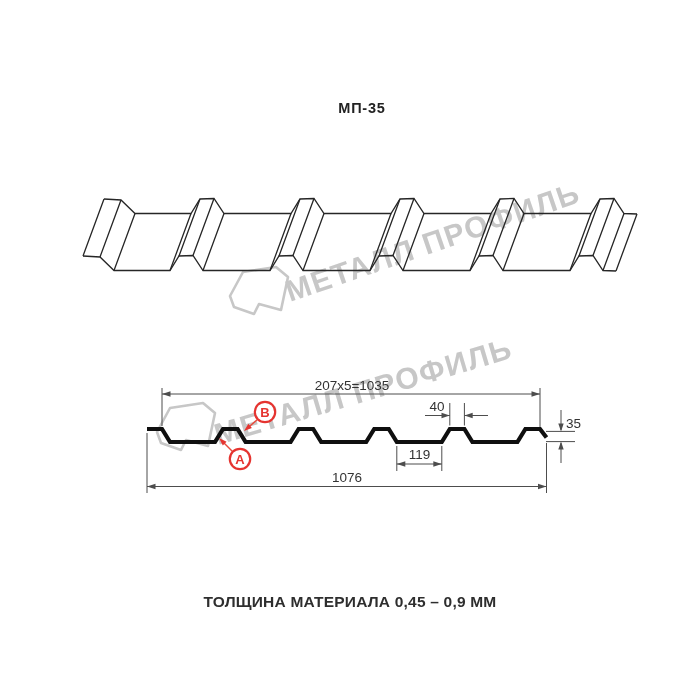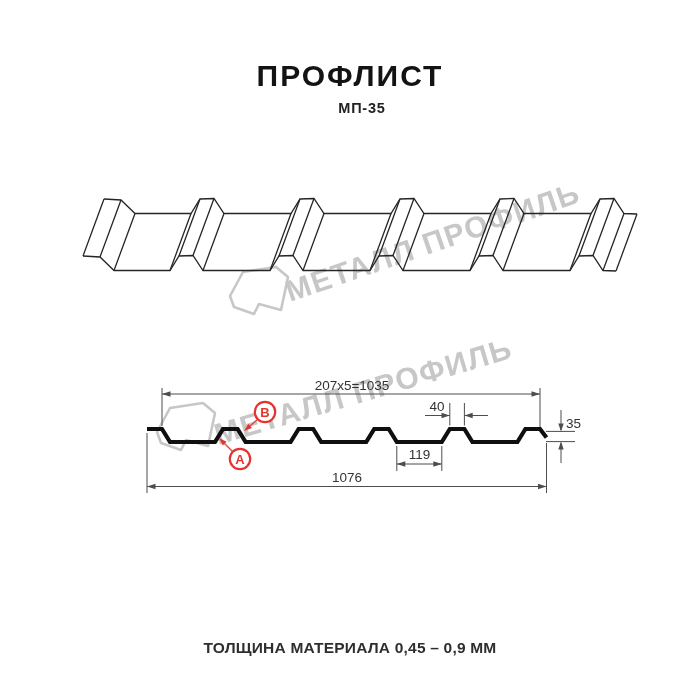--- a/index.html
+++ b/index.html
@@ -9,42 +9,41 @@
   }
   .title{
     position:absolute;top:61px;left:0;right:0;text-align:center;
     font-size:30px;line-height:30px;font-weight:800;letter-spacing:2px;color:#131313;
   }
   .subtitle{
     position:absolute;top:100px;left:0;right:0;text-align:center;
     font-size:14.5px;line-height:16px;font-weight:700;letter-spacing:0.8px;color:#222;margin-left:24px;
   }
   .footer-note{
-    position:absolute;top:638px;left:0;right:0;text-align:center;
+    position:absolute;top:592px;left:0;right:0;text-align:center;
     font-size:15.5px;line-height:20px;font-weight:700;letter-spacing:0.2px;color:#2e2e2e;
   }
   svg.canvas{position:absolute;left:0;top:0;width:700px;height:700px;}
   .wm{fill:none;stroke:#c7c7c7;stroke-width:2.6;stroke-linejoin:round;}
   .wm-text{fill:#c7c7c7;font-size:30px;font-weight:bold;letter-spacing:1.5px;}
   .sheet3d{fill:none;stroke:#262626;stroke-width:1.3;stroke-linejoin:miter;}
   .profile2d{fill:none;stroke:#0f0f0f;stroke-width:4.2;stroke-linejoin:miter;stroke-linecap:butt;}
   .dim-line{fill:none;stroke:#4d4d4d;stroke-width:1;}
   .dim-arrow{fill:#4d4d4d;stroke:none;}
   .dim-text{fill:#333;font-size:13.5px;font-weight:400;}
   .callout-line{fill:none;stroke:#e84b3c;stroke-width:1.4;}
   .callout-arrow{fill:#e53430;stroke:none;}
   .callout-circle{fill:#ffffff;stroke:#e53430;stroke-width:2.2;}
   .callout-letter{fill:#e53430;font-size:13px;font-weight:bold;}
 </style>
 </head>
 <body>
 
 <div class="page">
 
-  <div class="title">ПРОФЛИСТ</div>
   <div class="subtitle">МП-35</div>
 
   <svg class="canvas" viewBox="0 0 700 700">
 
     <g>
       <path class="wm" d="M230,296 L243,272 L276,267 L288,277 L281,310 L259,304 L254,314 L234,307 Z"></path>
       <text class="wm-text" x="290" y="302" transform="rotate(-19 290 302)">МЕТАЛЛ ПРОФИЛЬ</text>
     </g>
 
     <g>

